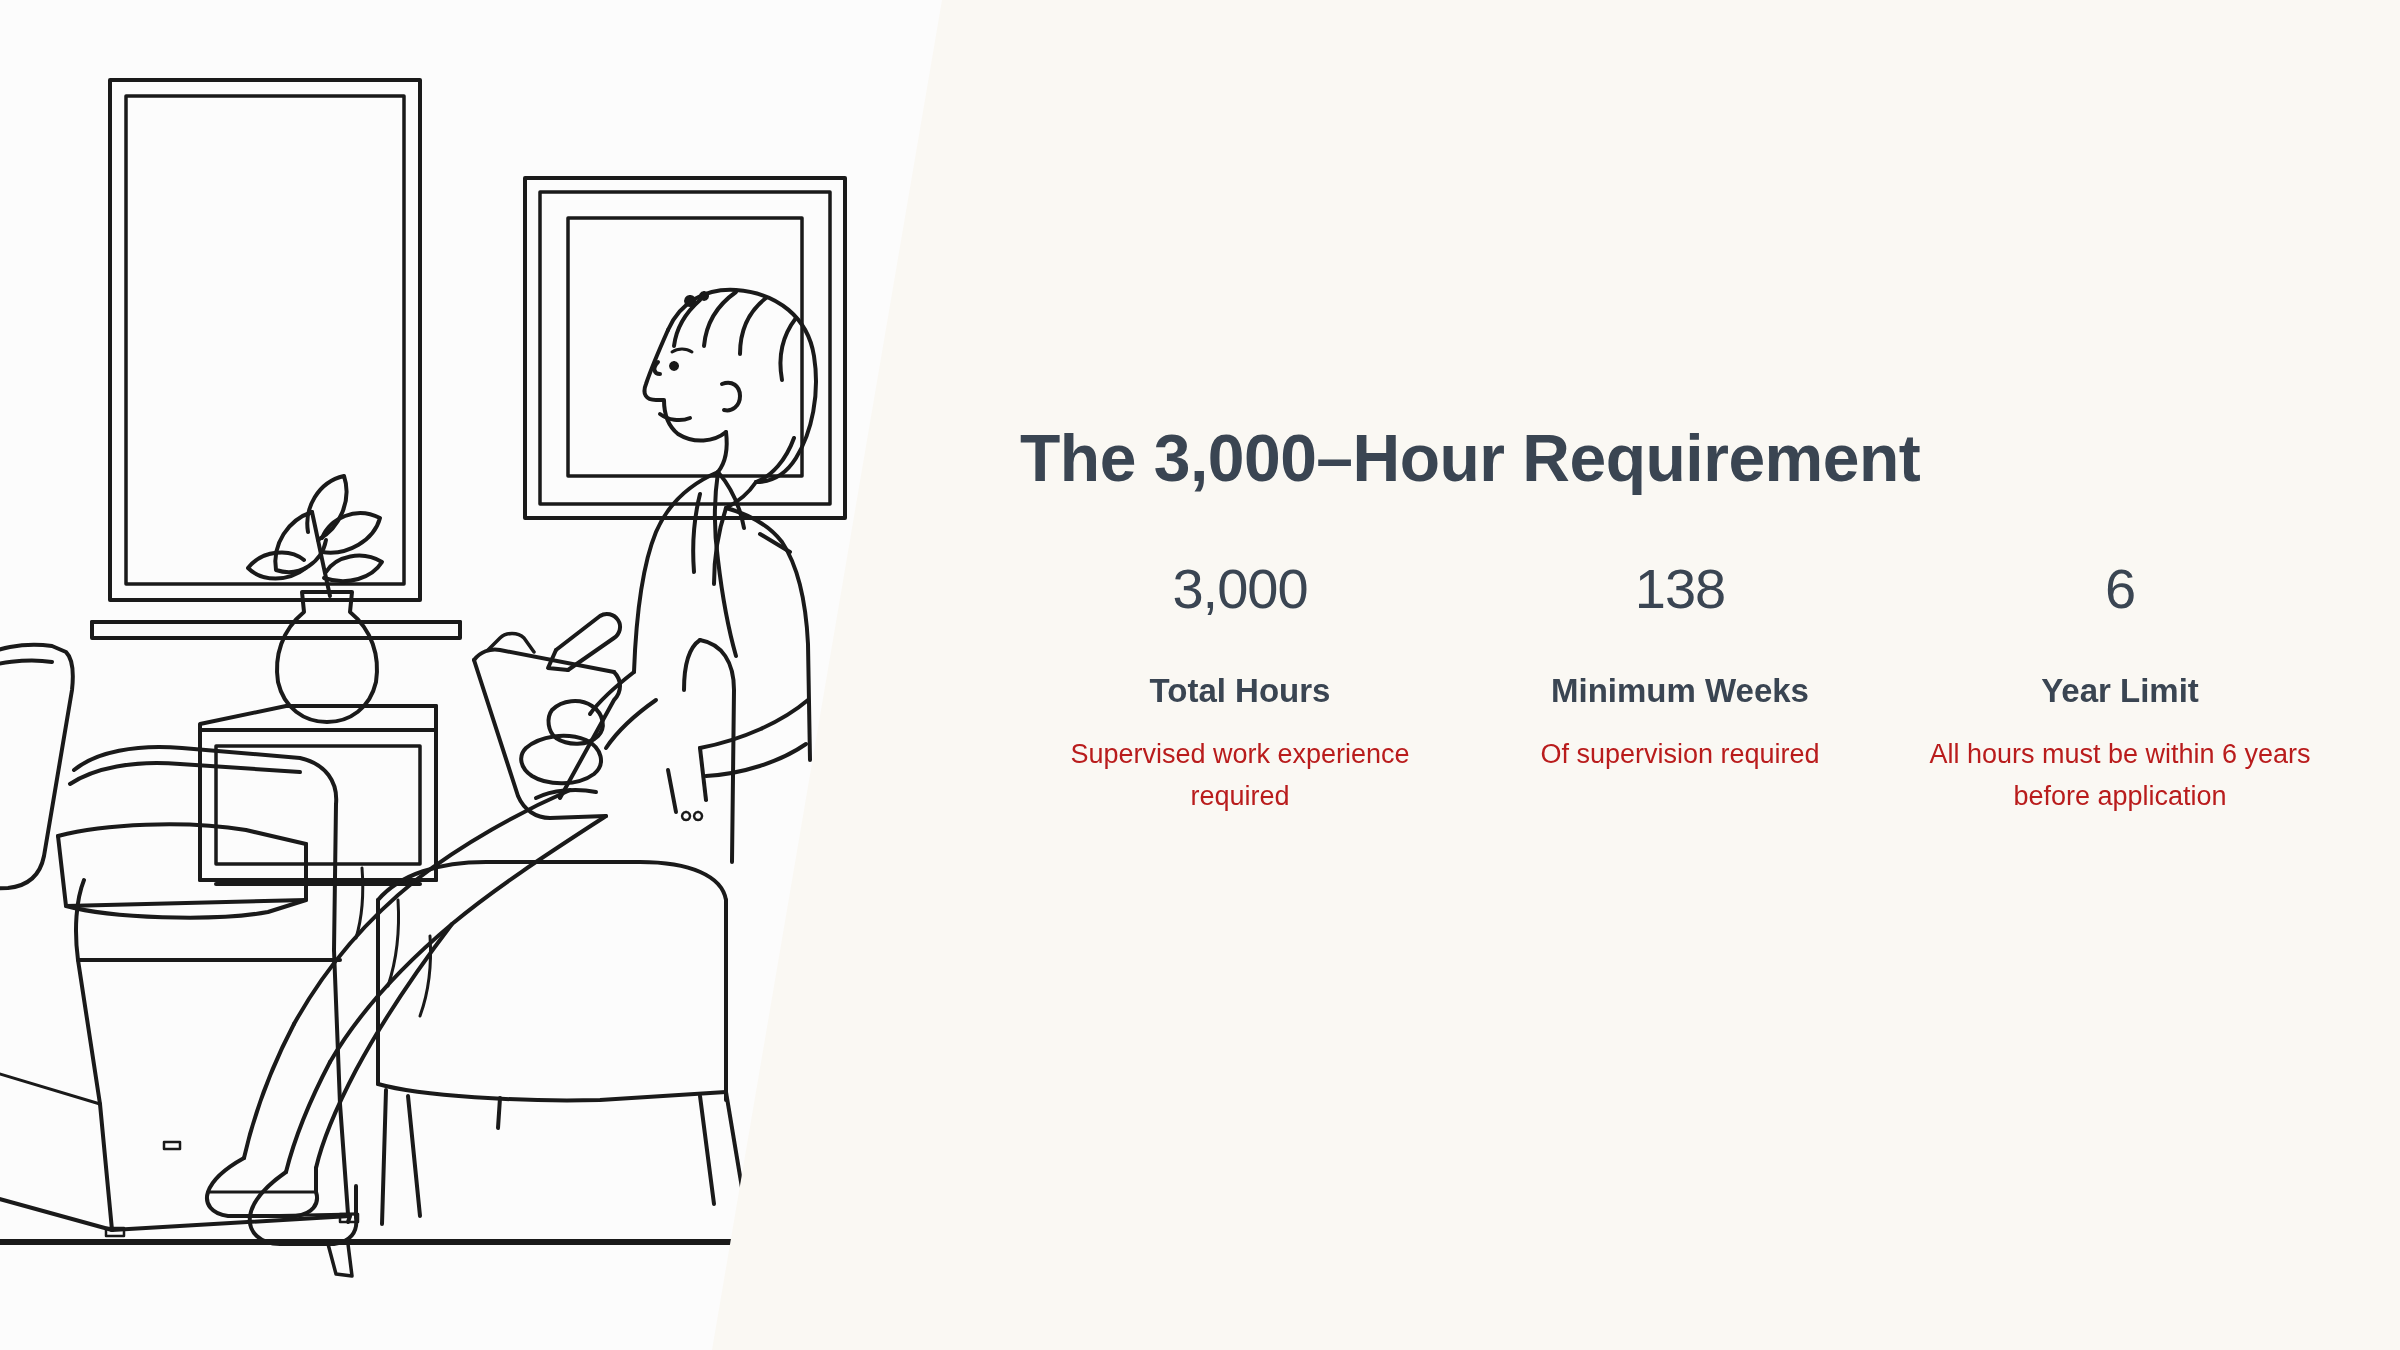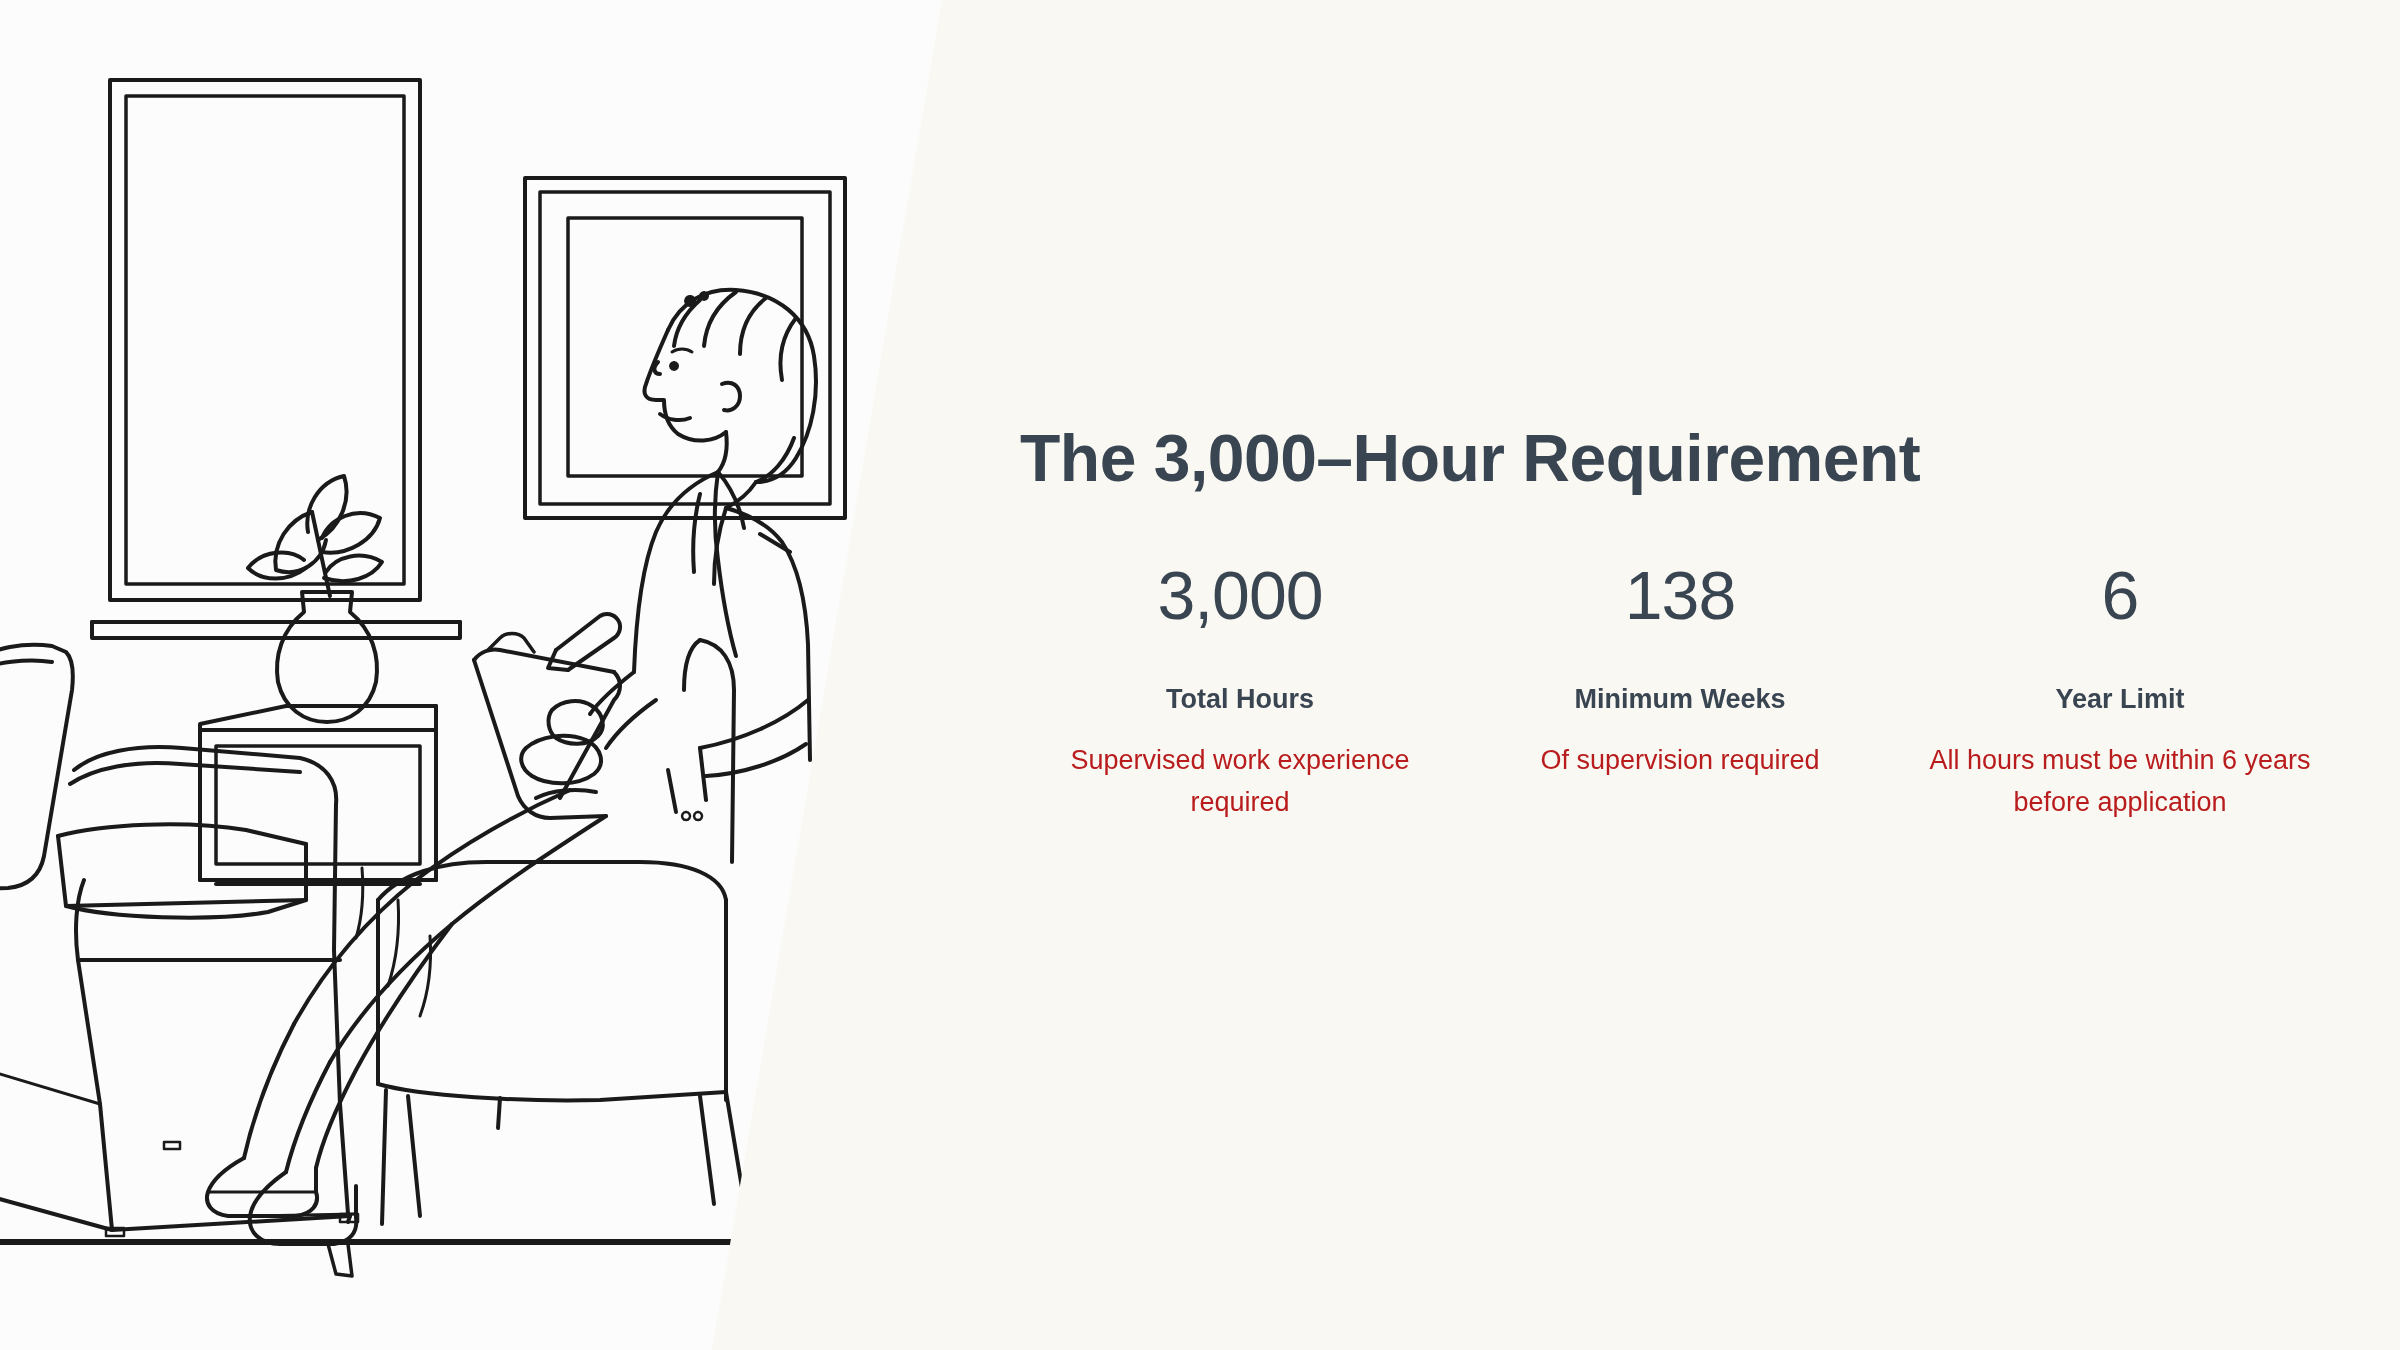--- a/index.html
+++ b/index.html
@@ -81,30 +81,30 @@
 
   .stat-col {
     width: 440px;
     display: flex;
     flex-direction: column;
     align-items: center;
     text-align: center;
   }
 
   .stat-value {
-    font-size: 68px;
+    font-size: 56px;
     font-weight: normal;
     color: #3a4552;
     line-height: 1.05;
     letter-spacing: -1px;
   }
 
   .stat-label {
     margin-top: 52px;
-    font-size: 27px;
+    font-size: 33px;
     font-weight: bold;
     color: #3a4552;
     line-height: 1.2;
   }
 
   .stat-desc {
     margin-top: 24px;
     font-size: 27px;
     font-weight: normal;
     color: #b91c1c;

